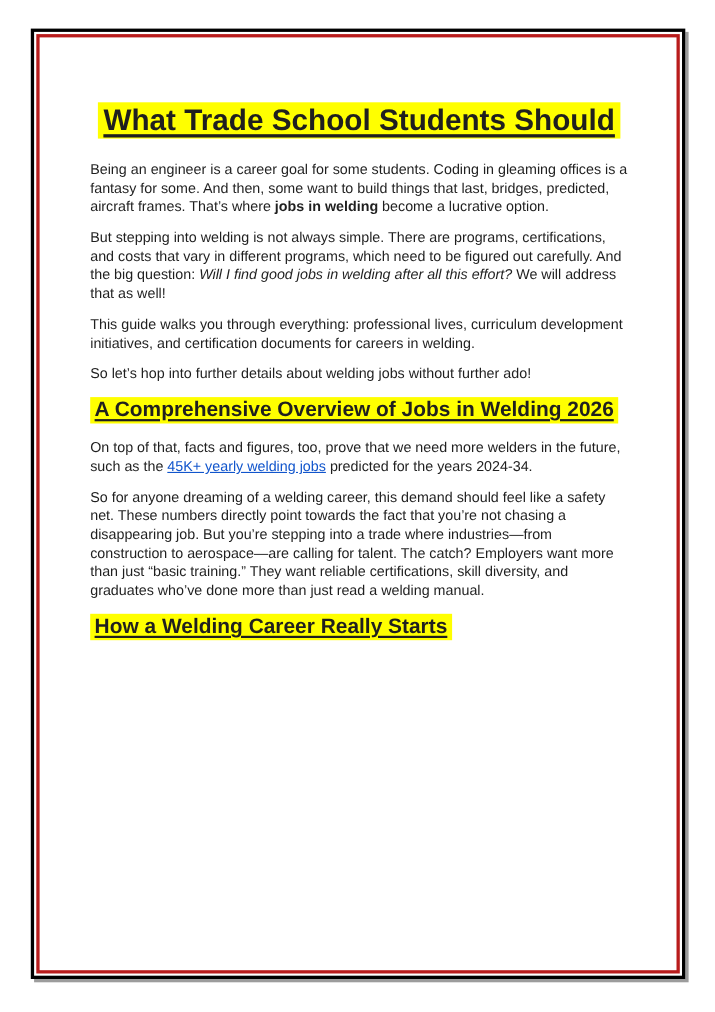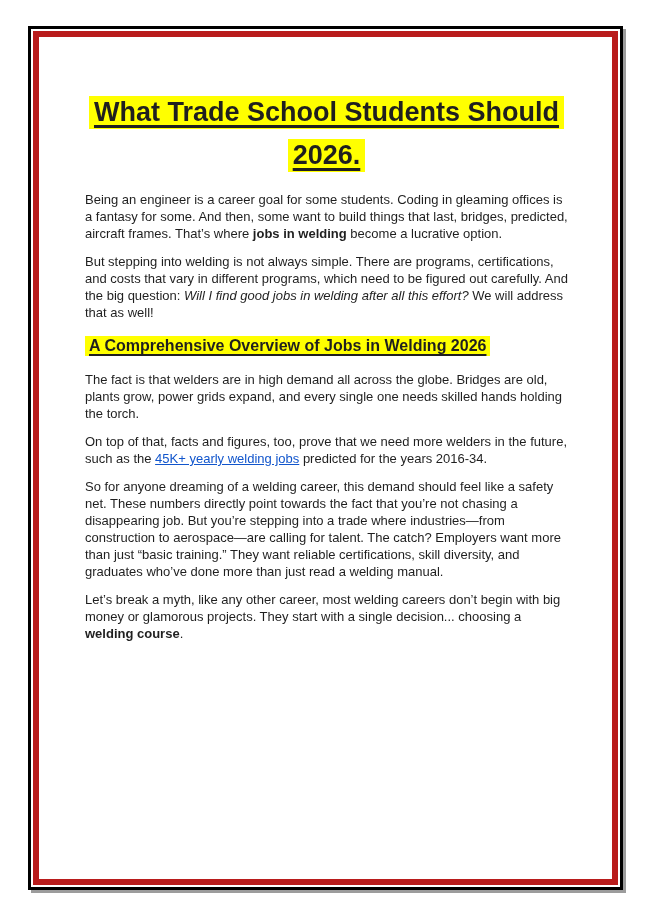--- a/index.html
+++ b/index.html
@@ -13,21 +13,21 @@
     position: absolute;
     left: 28px; top: 26px;
     width: 595px; height: 864px;
     border: 3px solid #000;
     padding: 2px;
     background: #fff;
     box-shadow: 3px 3px 0 #9c9c9c;
   }
   .sheet-inner {
     width: 100%; height: 100%;
-    border: 6px solid #b91c1c;
+    border: 3px solid #b91c1c;
     padding: 54px 44px 16px 46px;
     overflow: hidden;
   }
   .title {
     text-align: center;
     font-size: 27px;
     font-weight: bold;
     margin-bottom: 14px;
   }
   .title-line {
@@ -35,21 +35,21 @@
     text-align: center;
   }
   .hl {
     background: #ffff00;
     padding: 1px 5px 2px;
     text-decoration: underline;
     text-decoration-thickness: 3px;
     text-underline-offset: 4px;
   }
   h2 {
-    font-size: 16px;
+    font-size: 19px;
     line-height: 26px;
     font-weight: bold;
     margin: 12px 0 12px;
   }
   .hl-h {
     background: #ffff00;
     padding: 1px 4px 2px;
     text-decoration: underline;
     text-decoration-thickness: 2px;
     text-underline-offset: 3px;
@@ -68,35 +68,35 @@
   }
 </style>
 </head>
 <body>
 
 <div class="sheet">
   <div class="sheet-inner">
 
     <div class="title">
       <div class="title-line"><span class="hl">What Trade School Students Should</span></div>
-      <div class="title-line"><span class="hl">2026.</span></div>
     </div>
 
     <p><span>Being an engineer is a career goal for some students. Coding in gleaming offices is a fantasy for some. And then, some want to build things that last, bridges, predicted, aircraft frames. That’s where </span><b>jobs in welding</b><span> become a lucrative option.</span></p>
 
     <p><span>But stepping into welding is not always simple. There are programs, certifications, and costs that vary in different programs, which need to be figured out carefully. And the big question: </span><i>Will I find good jobs in welding after all this effort?</i><span> We will address that as well!</span></p>
 
+    <p>This guide walks you through everything: professional lives, curriculum development initiatives, and certification documents for careers in welding.</p>
 
+    <p>So let’s hop into further details about welding jobs without further ado!</p>
 
     <h2><span class="hl-h">A Comprehensive Overview of Jobs in Welding 2026</span></h2>
 
-    <p>The fact is that welders are in high demand all across the globe. Bridges are old, plants grow, power grids expand, and every single one needs skilled hands holding the torch.</p>
 
-    <p><span>On top of that, facts and figures, too, prove that we need more welders in the future, such as the </span><a class="doc-link">45K+ yearly welding jobs</a><span> predicted for the years 2016-34.</span></p>
+    <p><span>On top of that, facts and figures, too, prove that we need more welders in the future, such as the </span><a class="doc-link">45K+ yearly welding jobs</a><span> predicted for the years 2024-34.</span></p>
 
     <p>So for anyone dreaming of a welding career, this demand should feel like a safety net. These numbers directly point towards the fact that you’re not chasing a disappearing job. But you’re stepping into a trade where industries—from construction to aerospace—are calling for talent. The catch? Employers want more than just “basic training.” They want reliable certifications, skill diversity, and graduates who’ve done more than just read a welding manual.</p>
 
+    <h2><span class="hl-h">How a Welding Career Really Starts</span></h2>
 
-    <p><span>Let’s break a myth, like any other career, most welding careers don’t begin with big money or glamorous projects. They start with a single decision... choosing a </span><b>welding course</b><span>.</span></p>
 
 
   </div>
 </div>
 
 </body></html>

